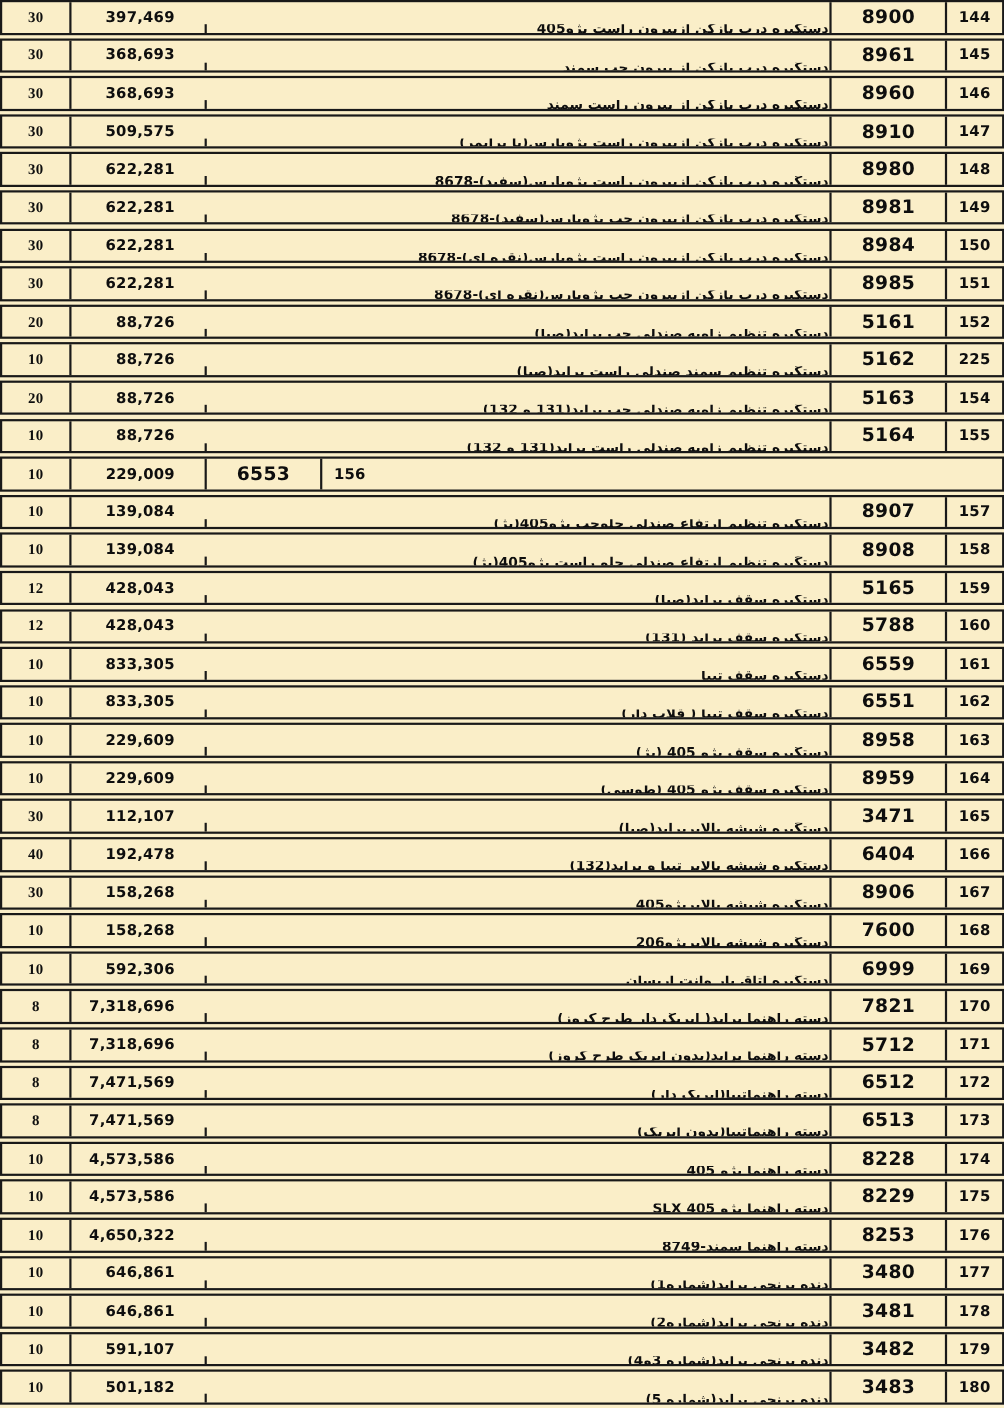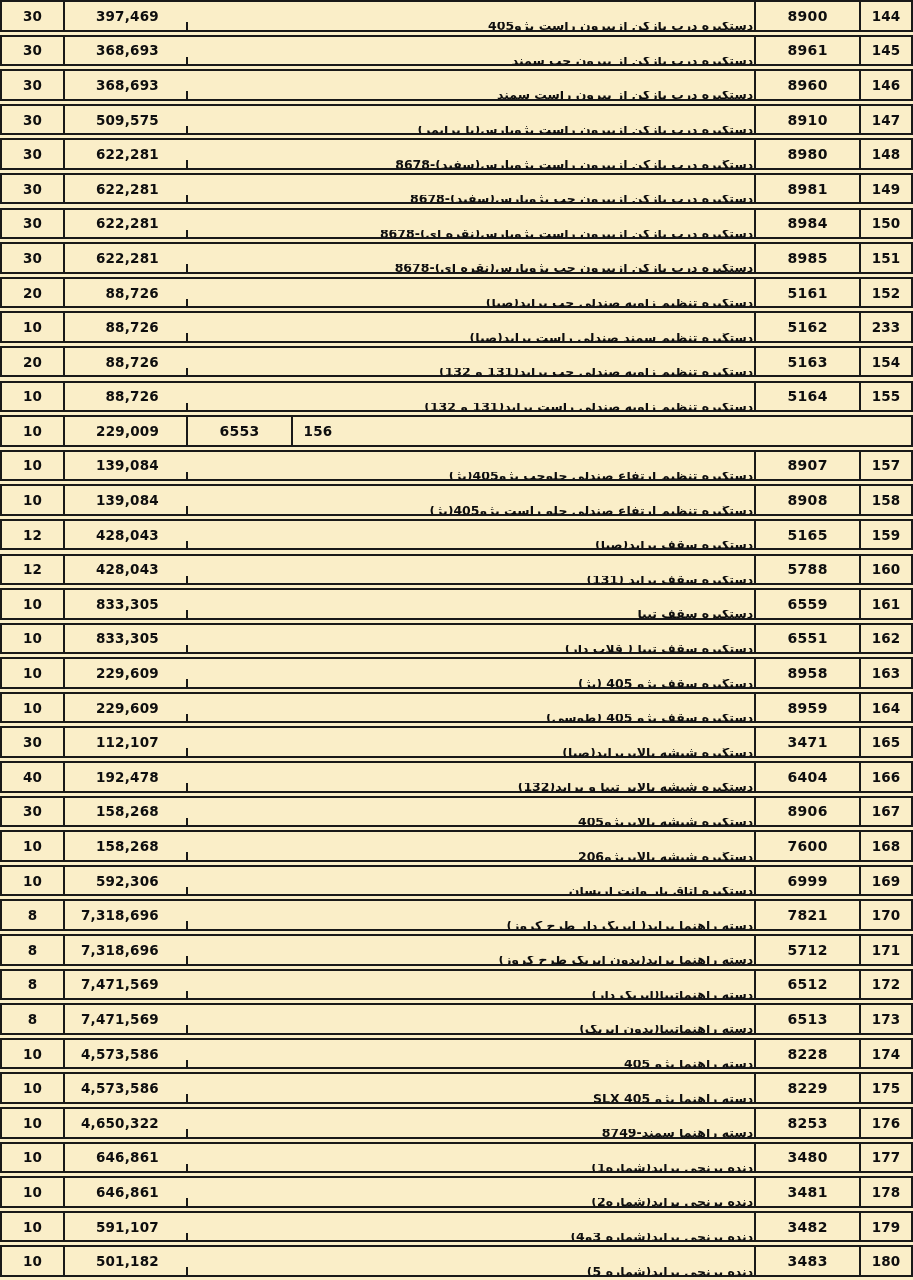--- a/index.html
+++ b/index.html
@@ -37,40 +37,41 @@
     overflow: hidden;
   }
   .cell.bordered {
     border-left: 2px solid #191919;
   }
   .cell.qty {
     width: 61px;
     justify-content: center;
     font-size: 13.5px;
     letter-spacing: 0.2px;
+    font-family: Liberation Serif, serif;
   }
   .cell.price {
     width: 123px;
     justify-content: flex-end;
     padding-right: 27px;
     font-size: 13.5px;
     letter-spacing: 0.2px;
   }
   .cell.desc {
     width: 569px;
     direction: rtl;
     justify-content: flex-start; 
     padding-right: 1px;
     font-size: 12.5px;
     margin-top: 20px;
   }
   .cell.code {
     width: 105px;
     justify-content: center;
-    font-size: 14px;
+    font-size: 17px;
     letter-spacing: 0.3px;
   }
   .cell.num {
     width: 52px;
     justify-content: center;
     font-size: 13.5px;
     letter-spacing: 0.2px;
   }
   .next-row-sliver {
     box-sizing: border-box;
@@ -154,21 +155,21 @@
     <div class="cell desc bordered">دستگیره تنظیم زاویه صندلی چپ پراید(صبا)</div>
     <div class="cell code bordered">5161</div>
     <div class="cell num bordered">152</div>
   </div>
 
   <div class="row">
     <div class="cell qty">10</div>
     <div class="cell price bordered">88,726</div>
     <div class="cell desc bordered">دستگیره تنظیم سمند صندلی راست پراید(صبا)</div>
     <div class="cell code bordered">5162</div>
-    <div class="cell num bordered">233</div>
+    <div class="cell num bordered">225</div>
   </div>
 
   <div class="row">
     <div class="cell qty">20</div>
     <div class="cell price bordered">88,726</div>
     <div class="cell desc bordered">دستگیره تنظیم زاویه صندلی چپ پراید(131 و 132)</div>
     <div class="cell code bordered">5163</div>
     <div class="cell num bordered">154</div>
   </div>
 

